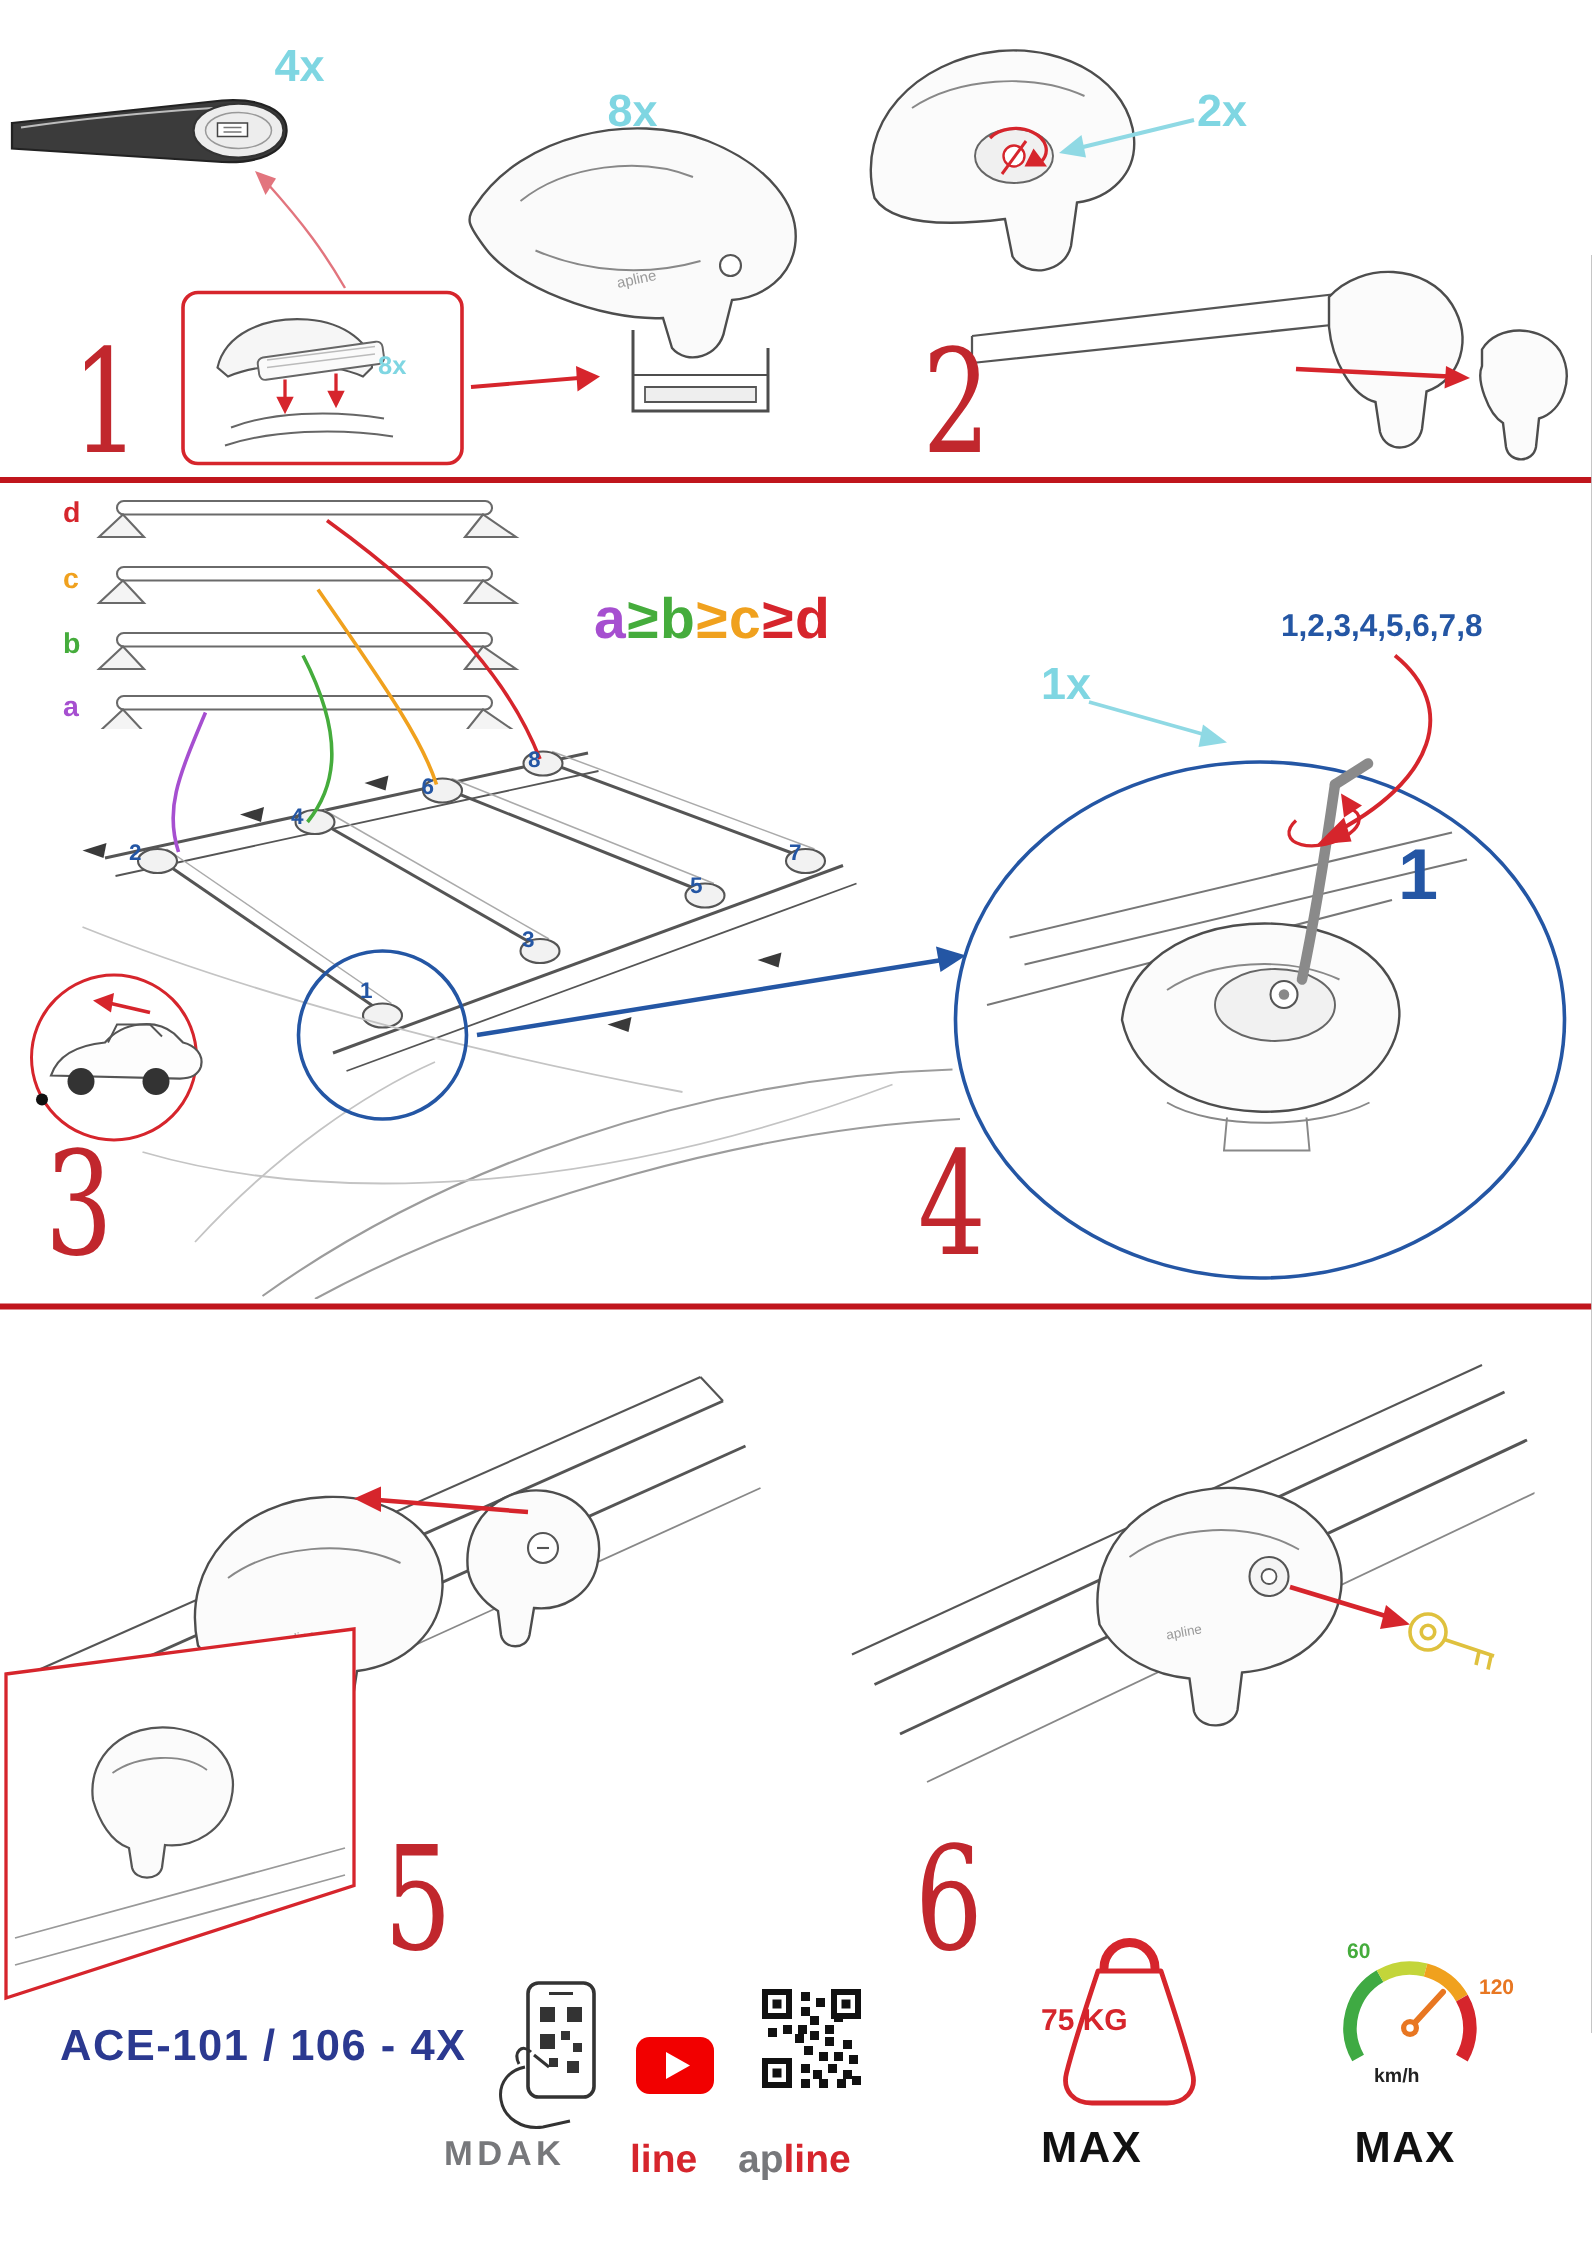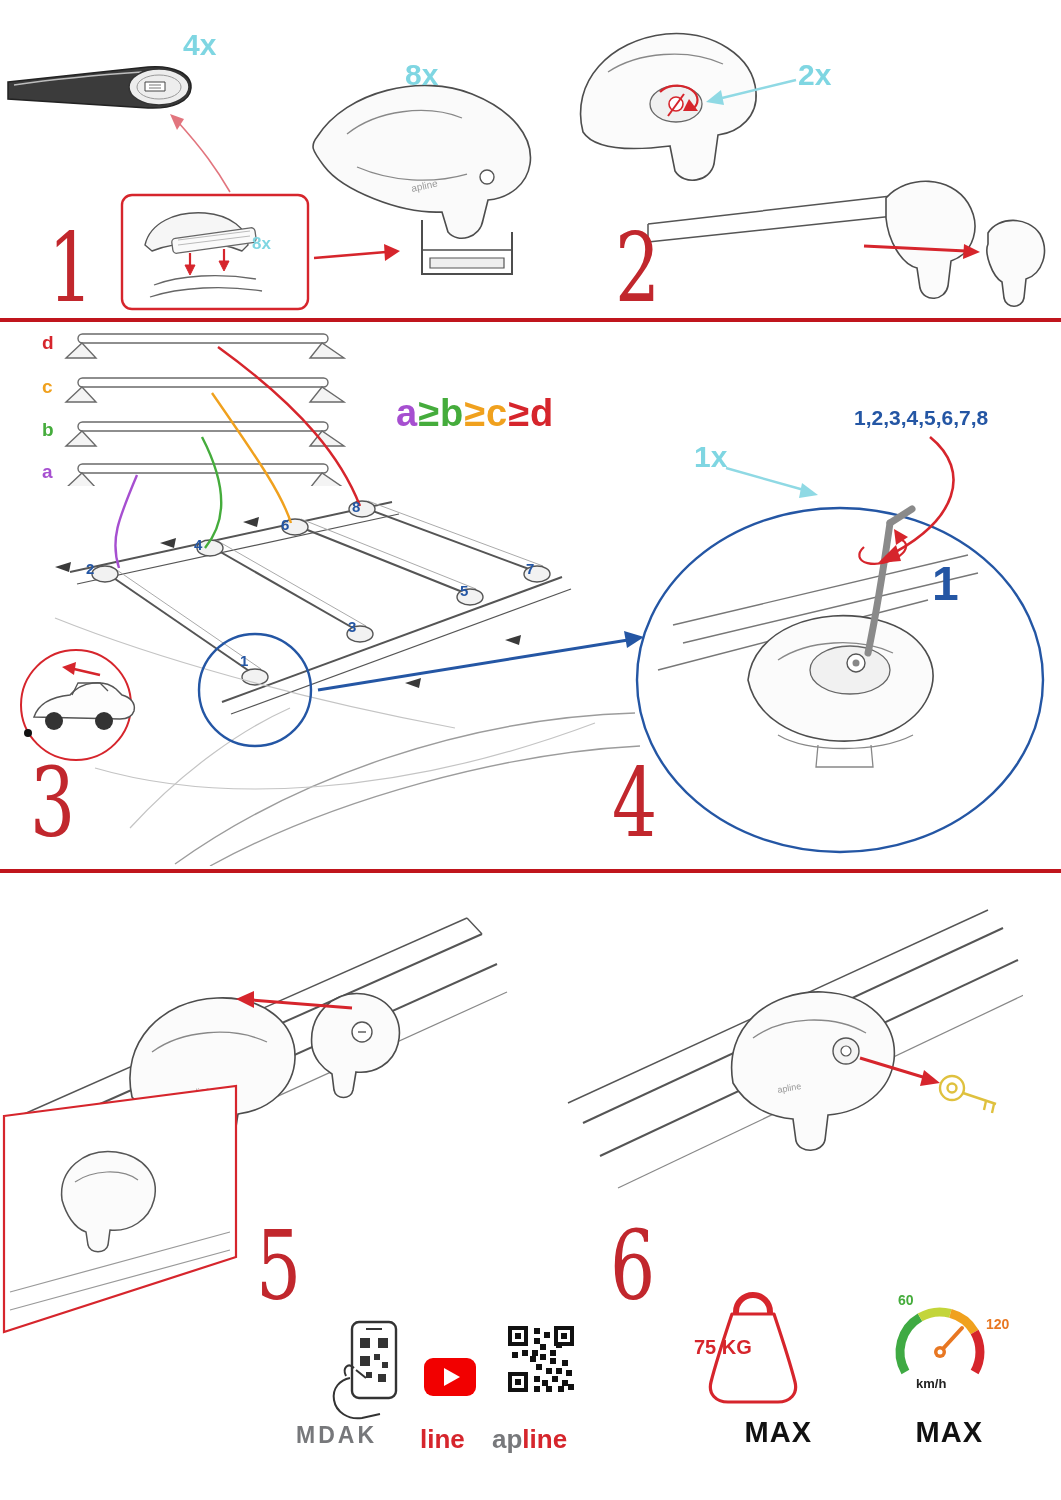--- a/index.html
+++ b/index.html
@@ -18,21 +18,21 @@
   .bar-label{font-weight:700;font-size:19px}
   .seq{color:#2456a4;font-weight:700;font-size:21px;white-space:nowrap}
   .big1{color:#2456a4;font-weight:700;font-size:48px}
   .model{color:#2b3990;font-weight:700;font-size:29px;letter-spacing:1px;white-space:nowrap}
   .brand{font-size:31px;font-weight:800;letter-spacing:.5px;color:#1c1c1c;white-space:nowrap}
   .brand .part{color:#d6252c}
   .logo-mdak{color:#77787b;font-weight:700;font-size:23px;letter-spacing:3px}
   .logo-ipqi{color:#d6252c;font-weight:700;font-size:26px}
   .logo-ap{color:#77787b;font-weight:700;font-size:26px}
   .logo-line{color:#d6252c;font-weight:700;font-size:26px}
-  .max{font-weight:700;font-size:29px;color:#111;letter-spacing:1px;text-align:right}
+  .max{font-weight:700;font-size:29px;color:#111;letter-spacing:1px;text-align:left}
   .weight-val{color:#d6252c;font-weight:700;font-size:20px;text-align:left;white-space:nowrap}
   .speed-60{color:#45ac3c;font-weight:700;font-size:14px}
   .speed-120{color:#e87722;font-weight:700;font-size:14px}
   .kmh{color:#222;font-weight:700;font-size:13px;text-align:left}
   .yt{position:absolute;left:424px;top:1358px;width:52px;height:38px;background:#f20000;border-radius:9px}
 </style>
 </head>
 <body>
 
 <div class="page">
@@ -325,20 +325,21 @@
       <circle cx="404" cy="200" r="4.5"></circle>
       <path d="M415,205 L448,216"></path>
       <path d="M438,213 l-2,9"></path>
       <path d="M446,216 l-2,9"></path>
     </g>
   </svg>
 
   <span class="abs stepnum" style="left:256px;top:1218px">5</span>
   <span class="abs stepnum" style="left:610px;top:1218px">6</span>
 
+  <span class="abs model" style="left:40px;top:1348px">ACE-101 / 106 - 4X</span>
 
   <svg class="abs" style="left:322px;top:1318px" width="80" height="108" viewBox="0 0 80 108">
     <rect x="30" y="4" width="44" height="76" rx="7" fill="#fff" stroke="#333" stroke-width="2.4"></rect>
     <path d="M44,11 h16" stroke="#333" stroke-width="2"></path>
     <g fill="#333">
       <rect x="38" y="20" width="10" height="10"></rect>
         <rect x="56" y="20" width="10" height="10"></rect>
       <rect x="38" y="38" width="10" height="10"></rect>
         <rect x="52" y="36" width="6" height="6"></rect>
       <rect x="60" y="44" width="6" height="6"></rect>

